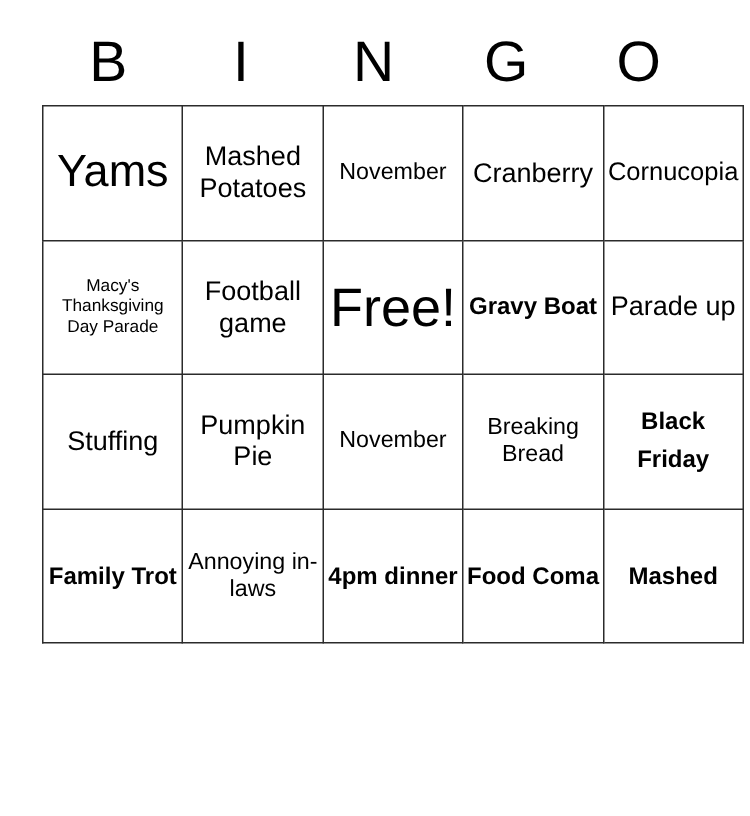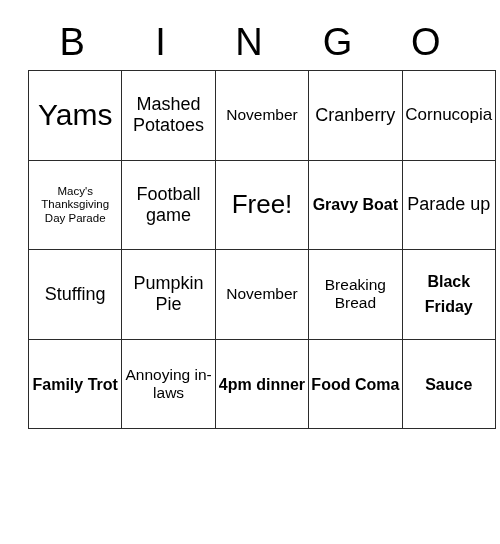--- a/index.html
+++ b/index.html
@@ -63,21 +63,21 @@
     color: #000000;
   }
 
   
   .fs-xs   { font-size: 11.5px; line-height: 13.5px; }
   .fs-sm   { font-size: 17px; line-height: 16px; }
   .fs-md   { font-size: 15.5px; line-height: 18px; }
   .fs-lg   { font-size: 18px;   line-height: 21px; }
   .fs-xl   { font-size: 16px;   line-height: 25px; font-weight: bold; }
   .fs-xxl  { font-size: 30px;   line-height: 30px; }
-  .fs-free { font-size: 26px;   line-height: 33px; text-align: center; }
+  .fs-free { font-size: 36px;   line-height: 33px; text-align: center; }
 </style>
 </head>
 <body>
 
 <div id="card">
 
   <div class="header-row">
     <div class="header-cell">B</div>
     <div class="header-cell">I</div>
     <div class="header-cell">N</div>
@@ -145,19 +145,19 @@
         <td>
             <span class="cell-text fs-md">Annoying in-laws</span>
           </td>
         <td>
             <span class="cell-text fs-xl">4pm dinner</span>
           </td>
         <td>
             <span class="cell-text fs-xl">Food Coma</span>
           </td>
         <td>
-            <span class="cell-text fs-xl">Sauce</span>
+            <span class="cell-text fs-xl">Mashed</span>
           </td>
       </tr>
     </tbody>
   </table>
 
 </div>
 
 </body></html>

